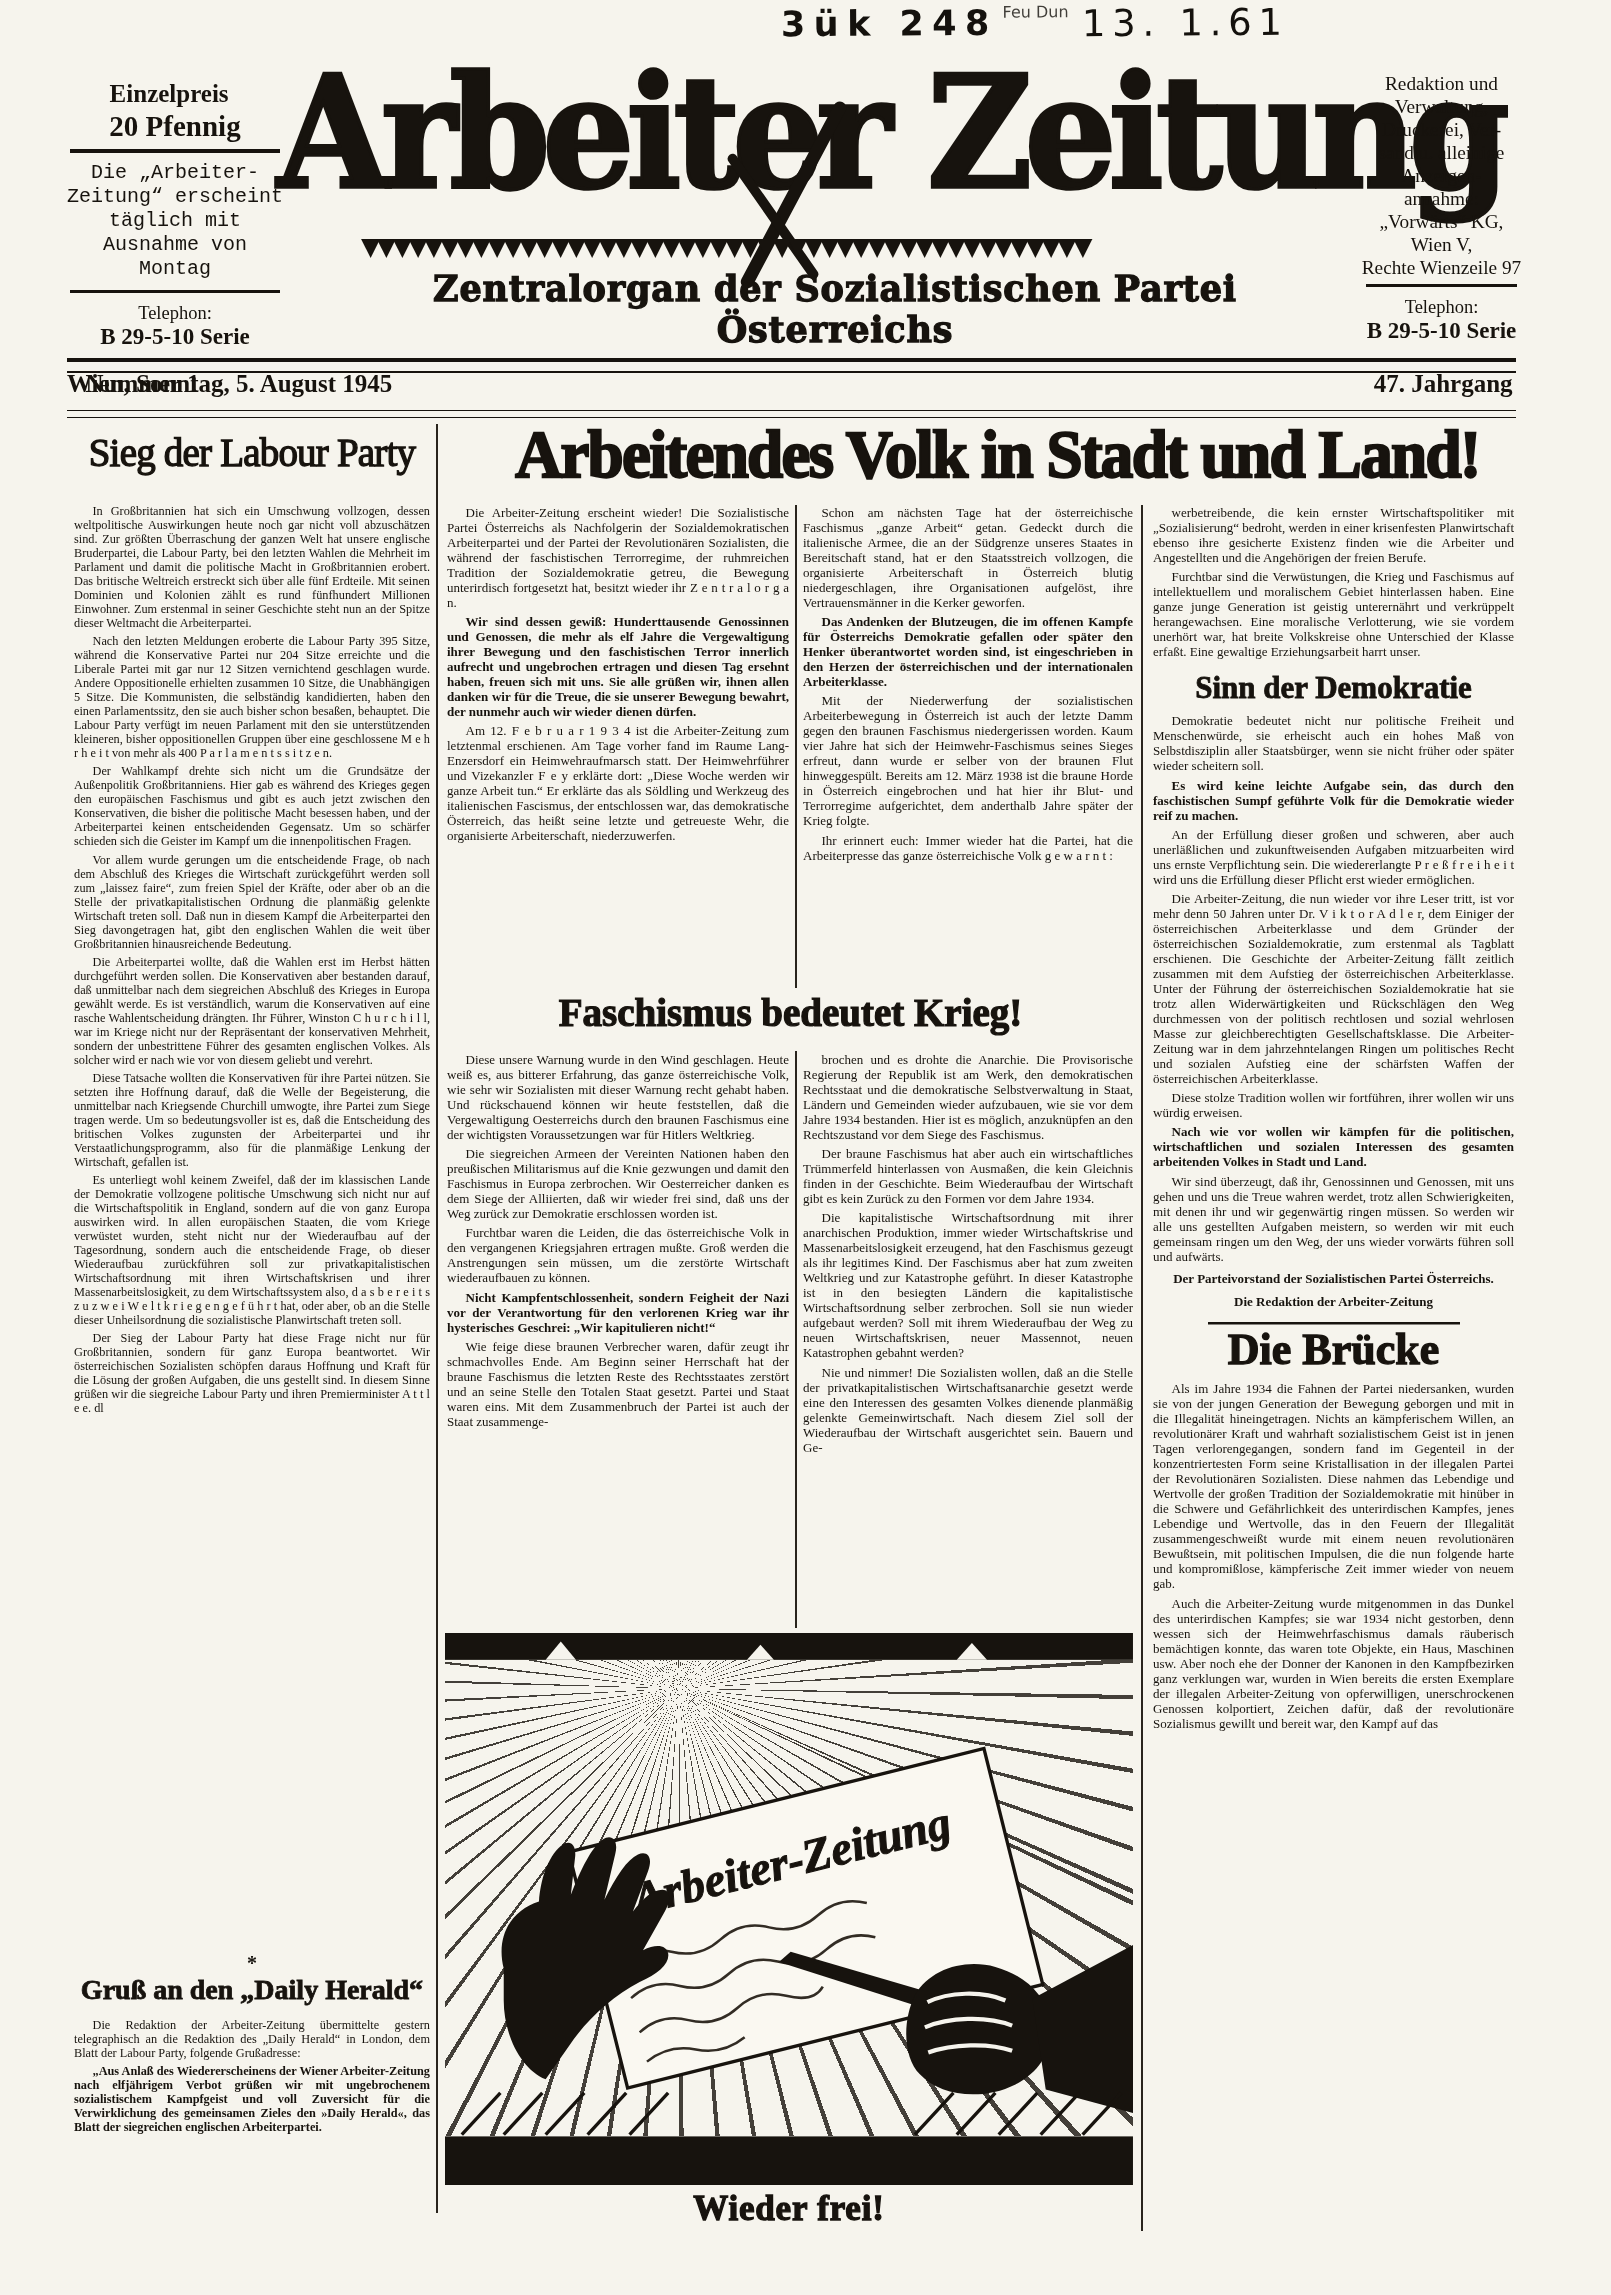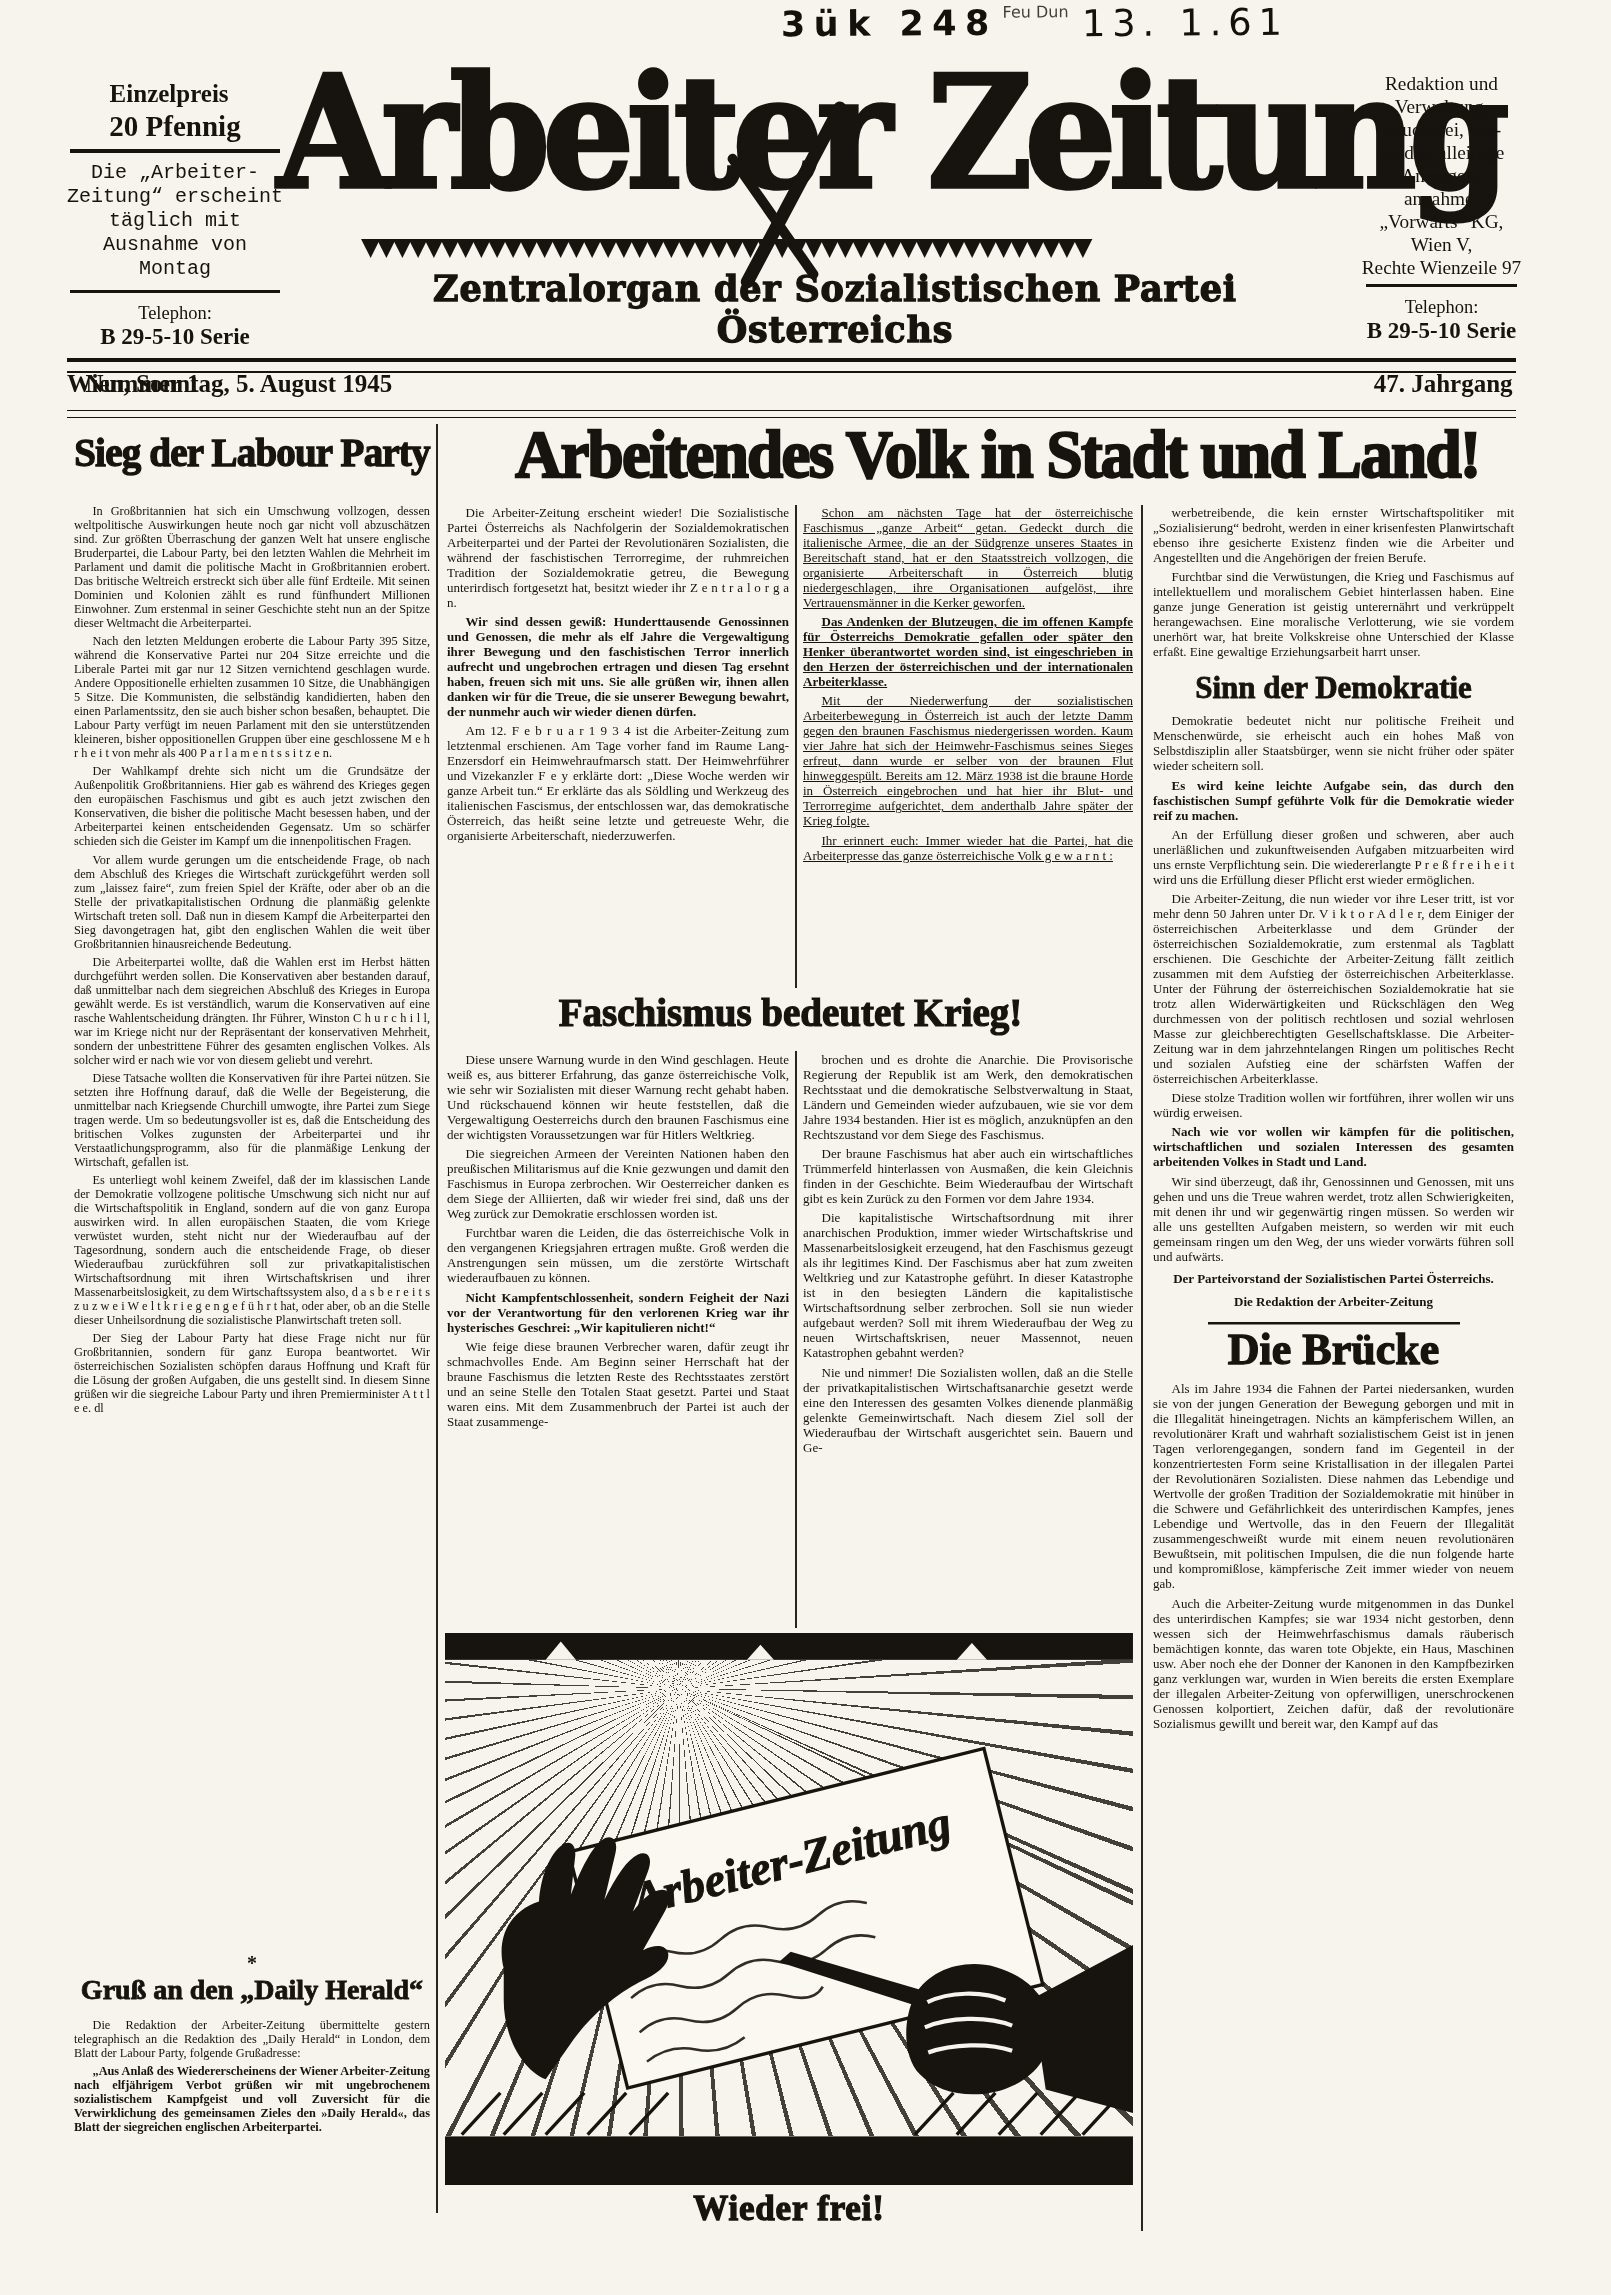--- a/index.html
+++ b/index.html
@@ -53,21 +53,21 @@
   .para{margin:0 0 4.2px;text-align:justify;text-indent:18.5px;hyphens:auto;}
   .para.bold{font-weight:700;}
   .para.sig{text-align:center;text-indent:0;font-weight:700;margin:7.6px 10px 1.7px;}
   .para.sep{text-align:center;text-indent:0;font-weight:700;font-size:20px;margin:0;}
   .para.subhead{font-size:31px;line-height:34px;font-weight:700;text-align:center;text-indent:0;
           margin:11.8px 0 8.4px;-webkit-text-stroke:0.8px #17130e;font-family:"Liberation Serif",serif;}
   .para.brucke{font-size:44px;line-height:47px;margin-top:13.4px;padding-top:4px;
           background:linear-gradient(#17130e,#17130e) top center/252px 2.5px no-repeat;
           -webkit-text-stroke:1.3px #17130e;}
   .headline-1{position:absolute;left:74px;top:430px;width:356px;text-align:center;
-          font-size:39px;font-weight:700;-webkit-text-stroke:1.3px #17130e;letter-spacing:-0.8px;}
+          font-size:39px;font-weight:400;-webkit-text-stroke:1.3px #17130e;letter-spacing:-0.8px;}
   .headline-lead{position:absolute;left:436px;top:417px;width:1123px;text-align:center;
           font-size:65px;font-weight:700;white-space:nowrap;letter-spacing:-1.7px;
           -webkit-text-stroke:2.2px #17130e;transform:scaleY(1.04);}
   .headline-fasch{position:absolute;left:447px;top:990px;width:687px;text-align:center;
           font-size:39px;font-weight:700;-webkit-text-stroke:1.2px #17130e;}
   .headline-dh{font-size:28px !important;line-height:30px !important;margin:5px 0 8.4px !important;}
   
   .illus{position:absolute;left:445px;top:1633px;width:688px;height:552px;}
   .rays{position:absolute;inset:27px 0 49px 0;
         background:repeating-conic-gradient(from 115deg at 34% 6%,#241f19 0 .55deg,transparent .55deg 4.6deg);
@@ -154,21 +154,21 @@
       <p class="para bold">„Aus Anlaß des Wiedererscheinens der Wiener Arbeiter-Zeitung nach elfjährigem Verbot grüßen wir mit ungebrochenem sozialistischem Kampfgeist und voll Zuversicht für die Verwirklichung des gemeinsamen Zieles den »Daily Herald«, das Blatt der siegreichen englischen Arbeiterpartei.</p>
     </div>
 
   <div class="headline-lead">Arbeitendes Volk in Stadt und Land!</div>
 
   <div class="col lead-col" style="left:447px;top:505px;width:342px;height:485px;">
       <p class="para">Die Arbeiter-Zeitung erscheint wieder! Die Sozialistische Partei Österreichs als Nachfolgerin der Sozialdemokratischen Arbeiterpartei und der Partei der Revolutionären Sozialisten, die während der faschistischen Terrorregime, der ruhmreichen Tradition der Sozialdemokratie getreu, die Bewegung unterirdisch fortgesetzt hat, besitzt wieder ihr Z e n t r a l o r g a n.</p>
       <p class="para bold">Wir sind dessen gewiß: Hunderttausende Genossinnen und Genossen, die mehr als elf Jahre die Vergewaltigung ihrer Bewegung und den faschistischen Terror innerlich aufrecht und ungebrochen ertragen und diesen Tag ersehnt haben, freuen sich mit uns. Sie alle grüßen wir, ihnen allen danken wir für die Treue, die sie unserer Bewegung bewahrt, der nunmehr auch wir wieder dienen dürfen.</p>
       <p class="para">Am 12. F e b r u a r  1 9 3 4 ist die Arbeiter-Zeitung zum letztenmal erschienen. Am Tage vorher fand im Raume Lang-Enzersdorf ein Heimwehraufmarsch statt. Der Heimwehrführer und Vizekanzler F e y erklärte dort: „Diese Woche werden wir ganze Arbeit tun.“ Er erklärte das als Söldling und Werkzeug des italienischen Fascismus, der entschlossen war, das demokratische Österreich, das heißt seine letzte und getreueste Wehr, die organisierte Arbeiterschaft, niederzuwerfen.</p>
     </div>
-  <div class="col lead-col" style="left:803px;top:505px;width:330px;height:485px;text-decoration:underline;">
+  <div class="col lead-col" style="left:803px;top:505px;width:330px;height:485px;">
       <p class="para">Schon am nächsten Tage hat der österreichische Faschismus „ganze Arbeit“ getan. Gedeckt durch die italienische Armee, die an der Südgrenze unseres Staates in Bereitschaft stand, hat er den Staatsstreich vollzogen, die organisierte Arbeiterschaft in Österreich blutig niedergeschlagen, ihre Organisationen aufgelöst, ihre Vertrauensmänner in die Kerker geworfen.</p>
       <p class="para bold">Das Andenken der Blutzeugen, die im offenen Kampfe für Österreichs Demokratie gefallen oder später den Henker überantwortet worden sind, ist eingeschrieben in den Herzen der österreichischen und der internationalen Arbeiterklasse.</p>
       <p class="para">Mit der Niederwerfung der sozialistischen Arbeiterbewegung in Österreich ist auch der letzte Damm gegen den braunen Faschismus niedergerissen worden. Kaum vier Jahre hat sich der Heimwehr-Faschismus seines Sieges erfreut, dann wurde er selber von der braunen Flut hinweggespült. Bereits am 12. März 1938 ist die braune Horde in Österreich eingebrochen und hat hier ihr Blut- und Terrorregime aufgerichtet, dem anderthalb Jahre später der Krieg folgte.</p>
       <p class="para">Ihr erinnert euch: Immer wieder hat die Partei, hat die Arbeiterpresse das ganze österreichische Volk g e w a r n t :</p>
     </div>
 
   <div class="headline-fasch">Faschismus bedeutet Krieg!</div>
   <div class="col lead-col" style="left:447px;top:1052px;width:342px;height:576px;">
       <p class="para">Diese unsere Warnung wurde in den Wind geschlagen. Heute weiß es, aus bitterer Erfahrung, das ganze österreichische Volk, wie sehr wir Sozialisten mit dieser Warnung recht gehabt haben. Und rückschauend können wir heute feststellen, daß die Vergewaltigung Oesterreichs durch den braunen Faschismus eine der wichtigsten Voraussetzungen war für Hitlers Weltkrieg.</p>
       <p class="para">Die siegreichen Armeen der Vereinten Nationen haben den preußischen Militarismus auf die Knie gezwungen und damit den Faschismus in Europa zerbrochen. Wir Oesterreicher danken es dem Siege der Alliierten, daß wir wieder frei sind, daß uns der Weg zurück zur Demokratie erschlossen worden ist.</p>

